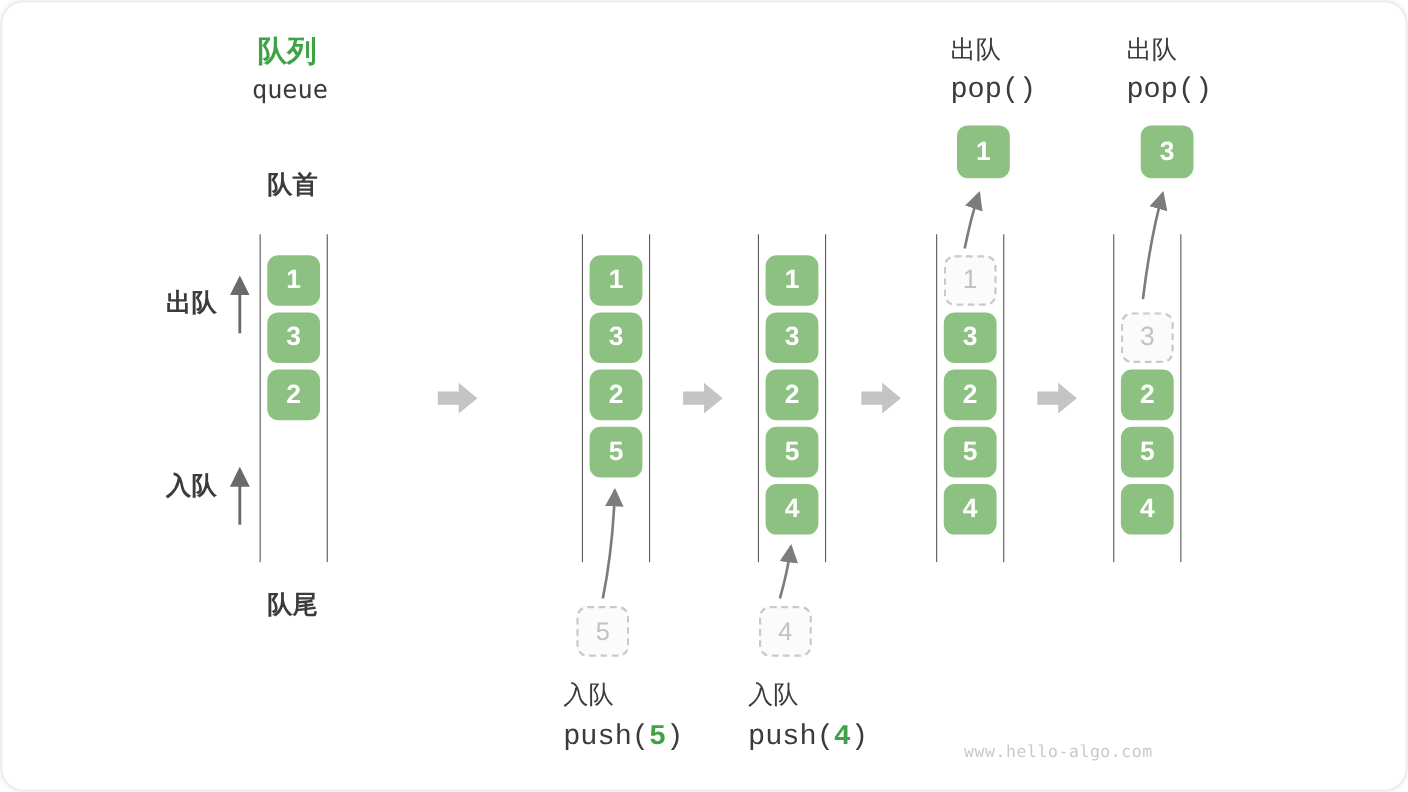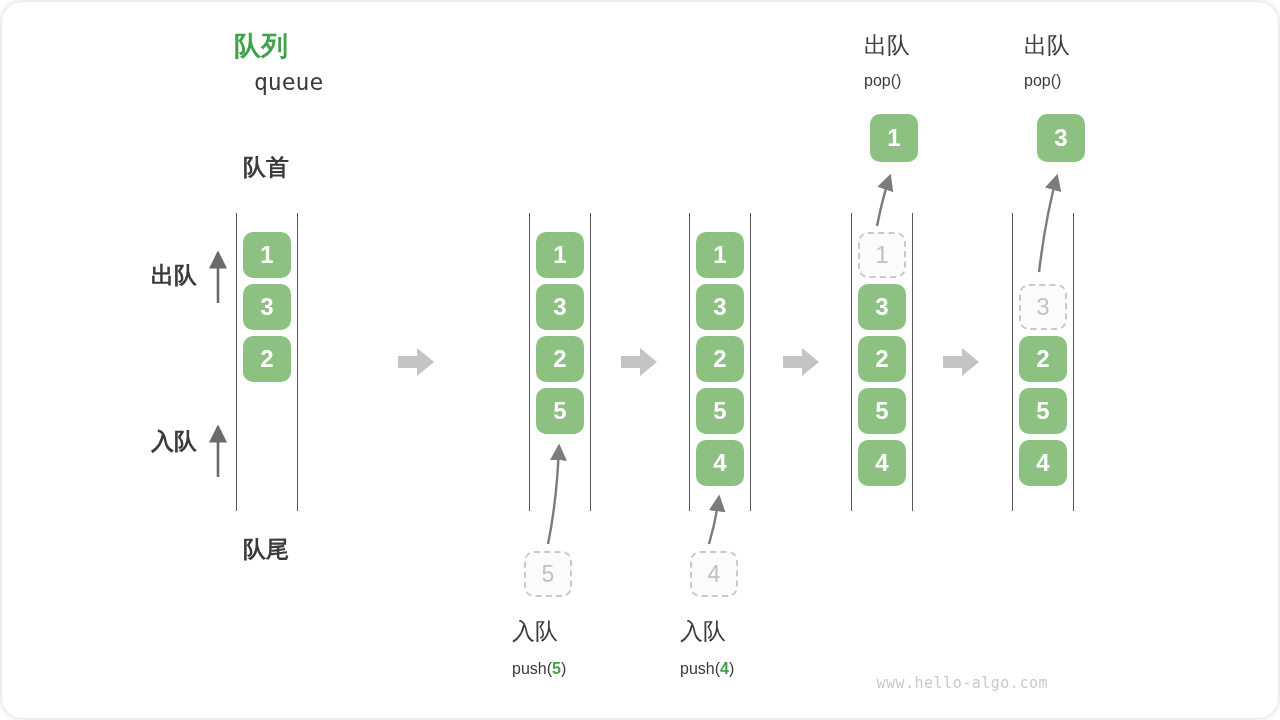--- a/index.html
+++ b/index.html
@@ -7,22 +7,22 @@
   .card{position:absolute;inset:2px;border-radius:20px;background:#ffffff;
         box-shadow:0 0 6px rgba(0,0,0,0.18);}
   .stage{position:absolute;left:0;top:0;width:1084px;height:720px;border-radius:28px;}
 
   
   .cn{position:absolute;color:var(--text-dark);font-size:23px;line-height:26px;white-space:nowrap;}
   .cn.bold{font-weight:700;font-family:Liberation Mono, monospace;}
   .title{position:absolute;left:234px;top:31px;font-size:27px;line-height:30px;font-weight:700;
          color:var(--accent);white-space:nowrap;}
   .subtitle{position:absolute;left:229px;top:69px;font-family:"DejaVu Sans Mono",monospace;
-            font-size:23px;line-height:27px;color:var(--text-dark);margin-left:25px;}
-  .code{position:absolute;font-family:Liberation Sans, sans-serif;font-size:16px;line-height:28px;
+            font-size:23px;line-height:27px;color:var(--text-dark);}
+  .code{position:absolute;font-family:Liberation Mono, monospace;font-size:26px;line-height:28px;
         color:var(--text-dark);white-space:nowrap;}
   .code .green{color:var(--accent);font-weight:700;}
 
   .front{left:243px;top:156px;}
   .rear{left:243px;top:538px;}
   .side-dequeue{left:151px;top:264px;}
   .side-enqueue{left:151px;top:430px;}
 
   .push1-cn{left:512px;top:618px;}
   .push1-code{left:512px;top:655px;text-align:center;}

